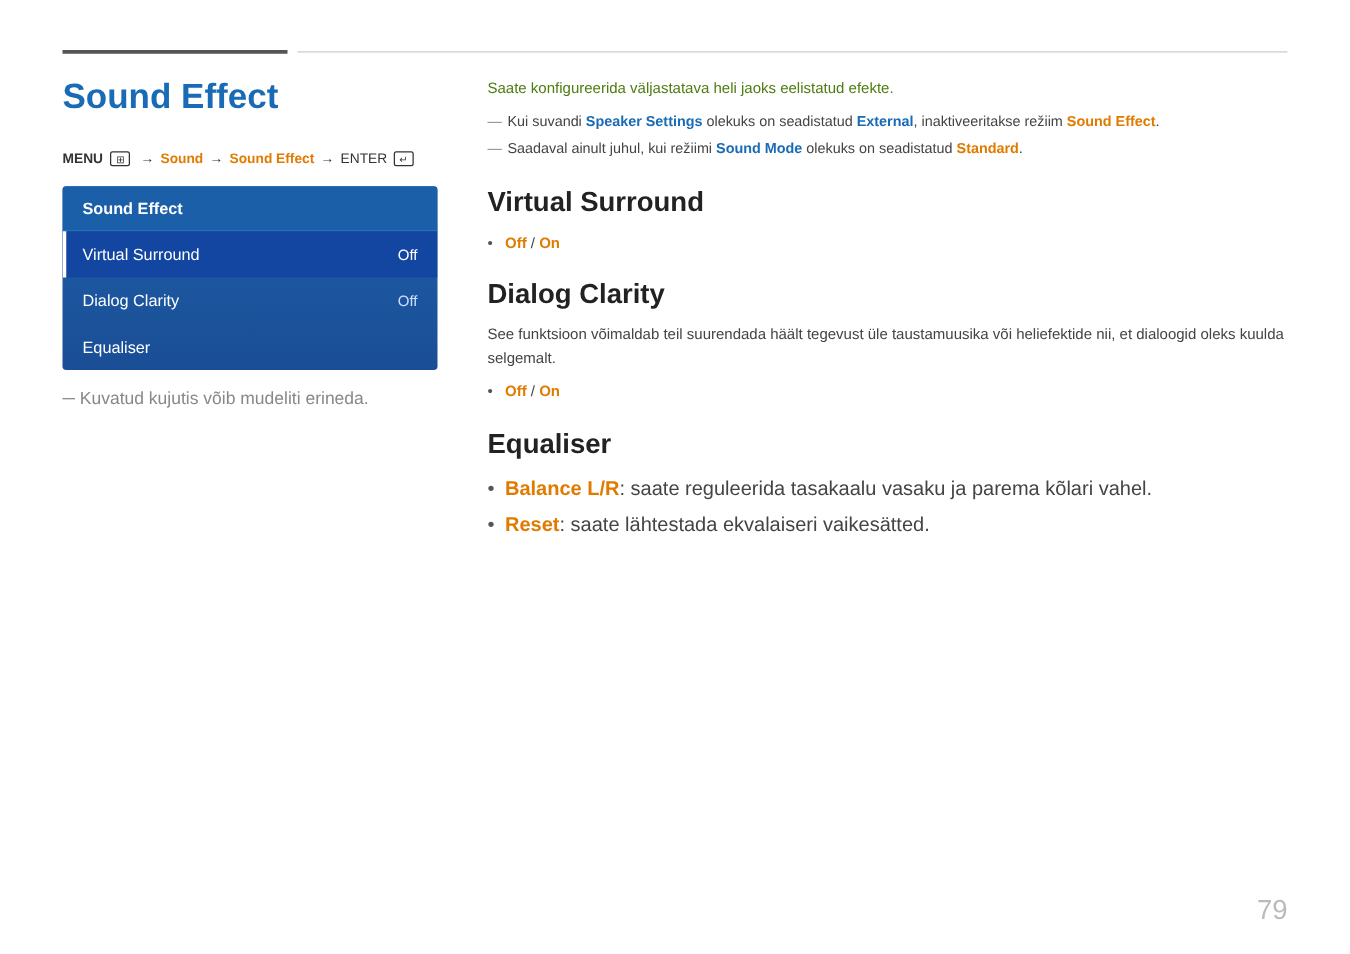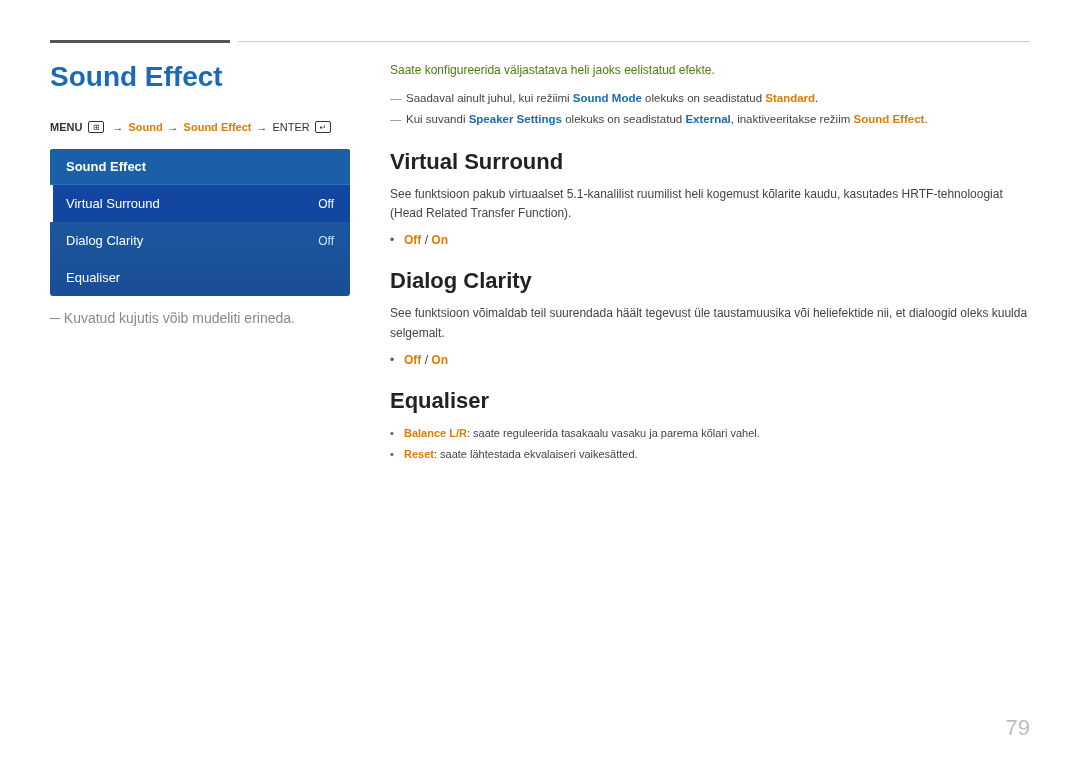--- a/index.html
+++ b/index.html
@@ -184,21 +184,21 @@
       position: absolute;
       left: 0;
       color: #555;
     }
 
     .equaliser-bullets {
       list-style: none;
       margin-bottom: 8px;
     }
     .equaliser-bullets li {
-      font-size: 11px;
+      font-size: 16px;
       color: #444;
       padding-left: 14px;
       position: relative;
       line-height: 1.7;
       margin-bottom: 2px;
     }
     .equaliser-bullets li::before {
       content: '•';
       position: absolute;
       left: 0;
@@ -269,29 +269,28 @@
 
       <div class="footnote">Kuvatud kujutis võib mudeliti erineda.</div>
     </div>
 
     <div class="right-col">
 
       <p class="intro-text">Saate konfigureerida väljastatava heli jaoks eelistatud efekte.</p>
 
       <ul class="intro-bullets">
         <li>
+          <span>Kui suvandi </span><span class="highlight-blue">Speaker Settings</span><span> olekuks on seadistatud </span><span class="highlight-blue">External</span><span>, inaktiveeritakse režiim </span><span class="highlight-orange">Sound Effect</span><span>.</span>
+        </li>
+        <li>
           <span>Saadaval ainult juhul, kui režiimi </span><span class="highlight-blue">Sound Mode</span><span> olekuks on seadistatud </span><span class="highlight-orange">Standard</span><span>.</span>
         </li>
-        <li>
-          <span>Kui suvandi </span><span class="highlight-blue">Speaker Settings</span><span> olekuks on seadistatud </span><span class="highlight-blue">External</span><span>, inaktiveeritakse režiim </span><span class="highlight-orange">Sound Effect</span><span>.</span>
-        </li>
       </ul>
 
       <h2 class="section-title">Virtual Surround</h2>
-      <p class="section-desc">See funktsioon pakub virtuaalset 5.1-kanalilist ruumilist heli kogemust kõlarite kaudu, kasutades HRTF-tehnoloogiat (Head Related Transfer Function).</p>
       <ul class="bullet-list">
         <li>
           <span class="highlight-orange">Off</span><span> / </span><span class="highlight-orange">On</span>
         </li>
       </ul>
 
       <h2 class="section-title">Dialog Clarity</h2>
       <p class="section-desc">See funktsioon võimaldab teil suurendada häält tegevust üle taustamuusika või heliefektide nii, et dialoogid oleks kuulda selgemalt.</p>
       <ul class="bullet-list">
         <li>

